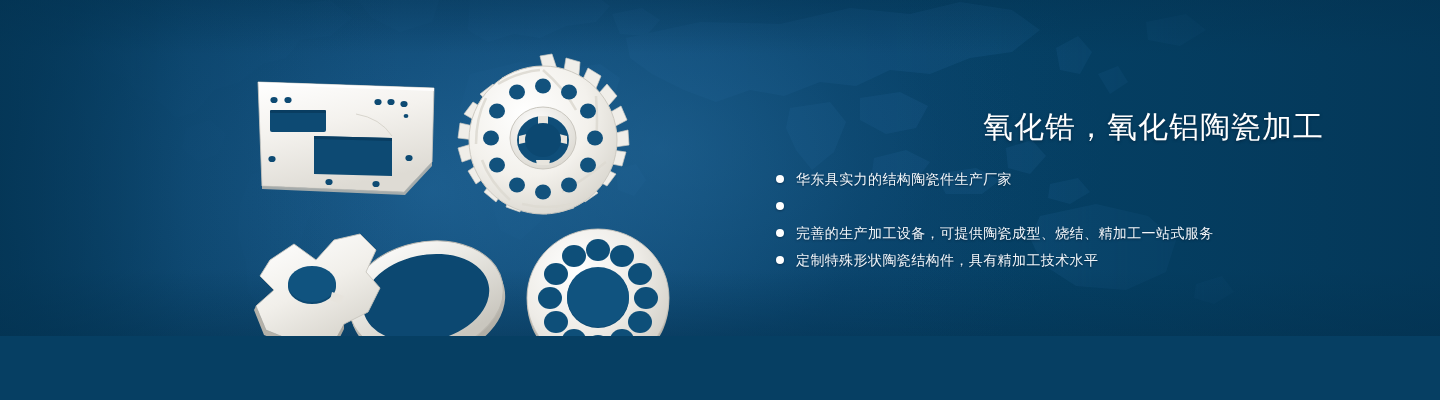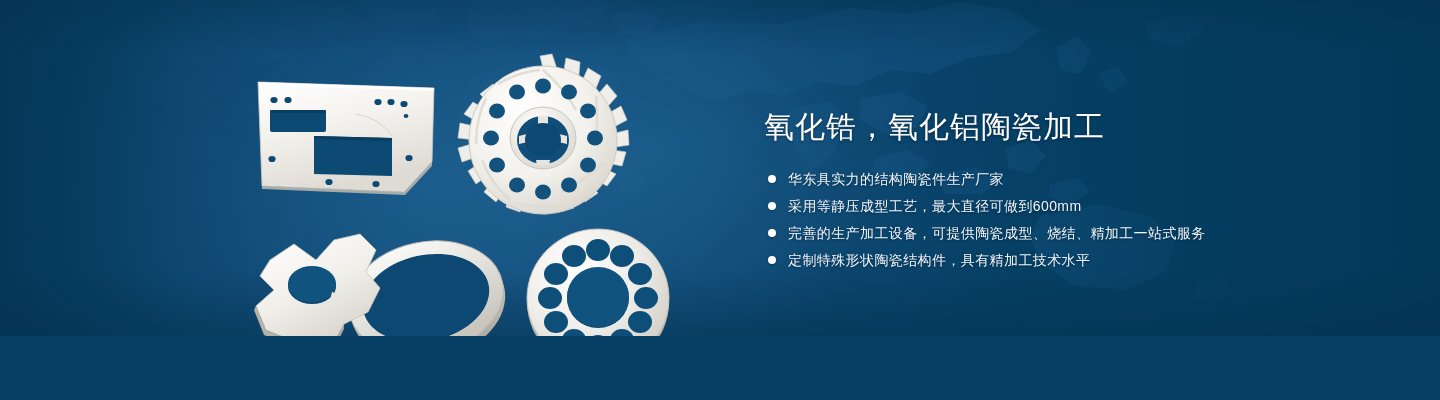--- a/index.html
+++ b/index.html
@@ -10,20 +10,21 @@
   body {
     font-family: "Liberation Sans", "DejaVu Sans", sans-serif;
   }
 
   .banner {
     position: relative;
     width: 1440px;
     height: 336px;
     overflow: hidden;
     background: #064368;
+    text-align: right;
   }
 
   
   .bg-base {
     position: absolute;
     inset: 0;
     background: #054166;
   }
   .bg-glow {
     position: absolute;
@@ -91,21 +92,21 @@
     color: #ffffff;
     font-size: 30px;
     line-height: 38px;
     letter-spacing: 1px;
     font-weight: 400;
     white-space: nowrap;
     text-shadow: 0 1px 3px rgba(0,20,40,0.55);
   }
   .bullets {
     list-style: none;
-    margin: 0;
+    margin: 8px;
     padding: 0;
     margin-top: 22px;
   }
   .bullet {
     display: flex;
     align-items: center;
     height: 21px;
     margin-bottom: 6px;
     white-space: nowrap;
   }
@@ -393,21 +394,20 @@
   <div class="copy">
     <div class="headline">氧化锆，氧化铝陶瓷加工</div>
 
     <ul class="bullets">
       <li class="bullet">
         <span class="dot"></span>
         <span class="bullet-text">华东具实力的结构陶瓷件生产厂家</span>
       </li>
       <li class="bullet">
         <span class="dot"></span>
-        <span class="bullet-text">采用等静压成型工艺，最大直径可做到600mm</span>
       </li>
       <li class="bullet">
         <span class="dot"></span>
         <span class="bullet-text">完善的生产加工设备，可提供陶瓷成型、烧结、精加工一站式服务</span>
       </li>
       <li class="bullet">
         <span class="dot"></span>
         <span class="bullet-text">定制特殊形状陶瓷结构件，具有精加工技术水平</span>
       </li>
     </ul>

